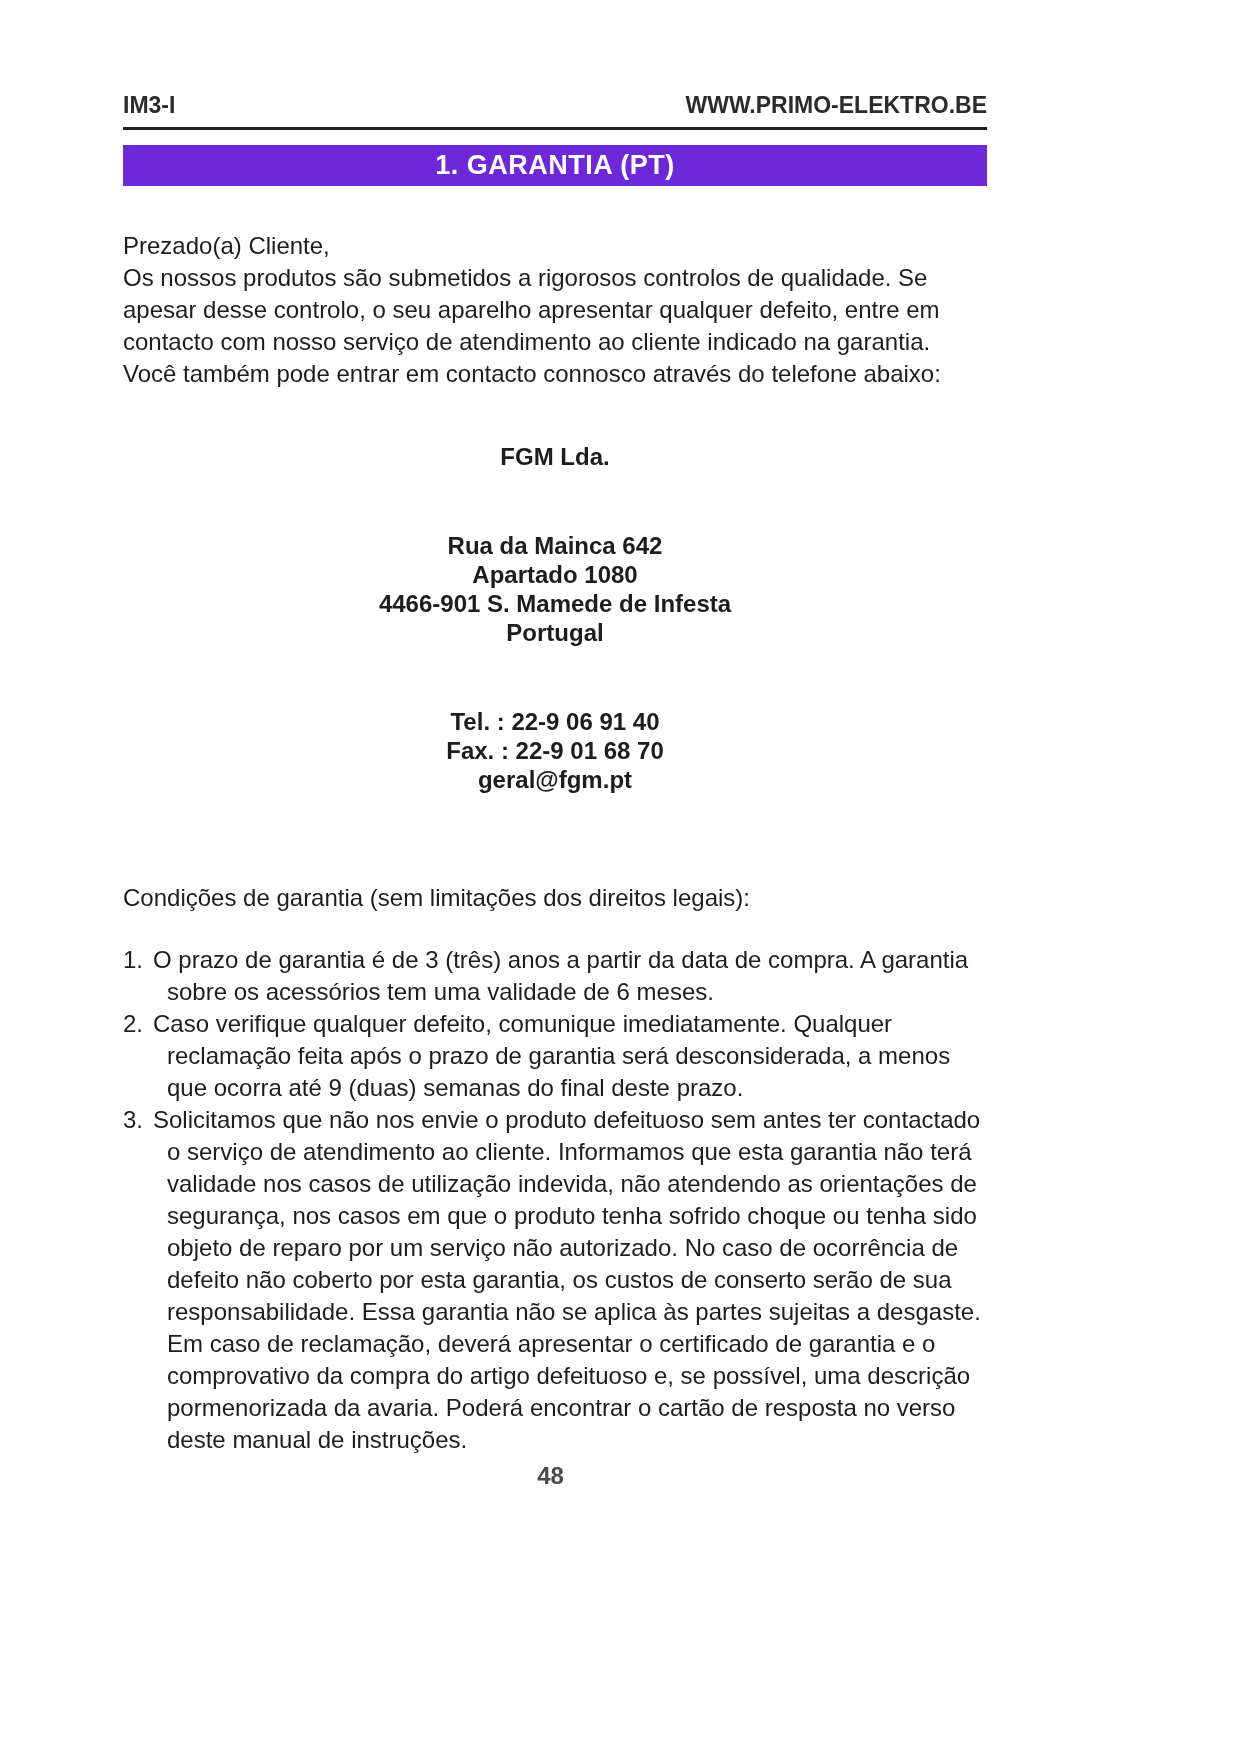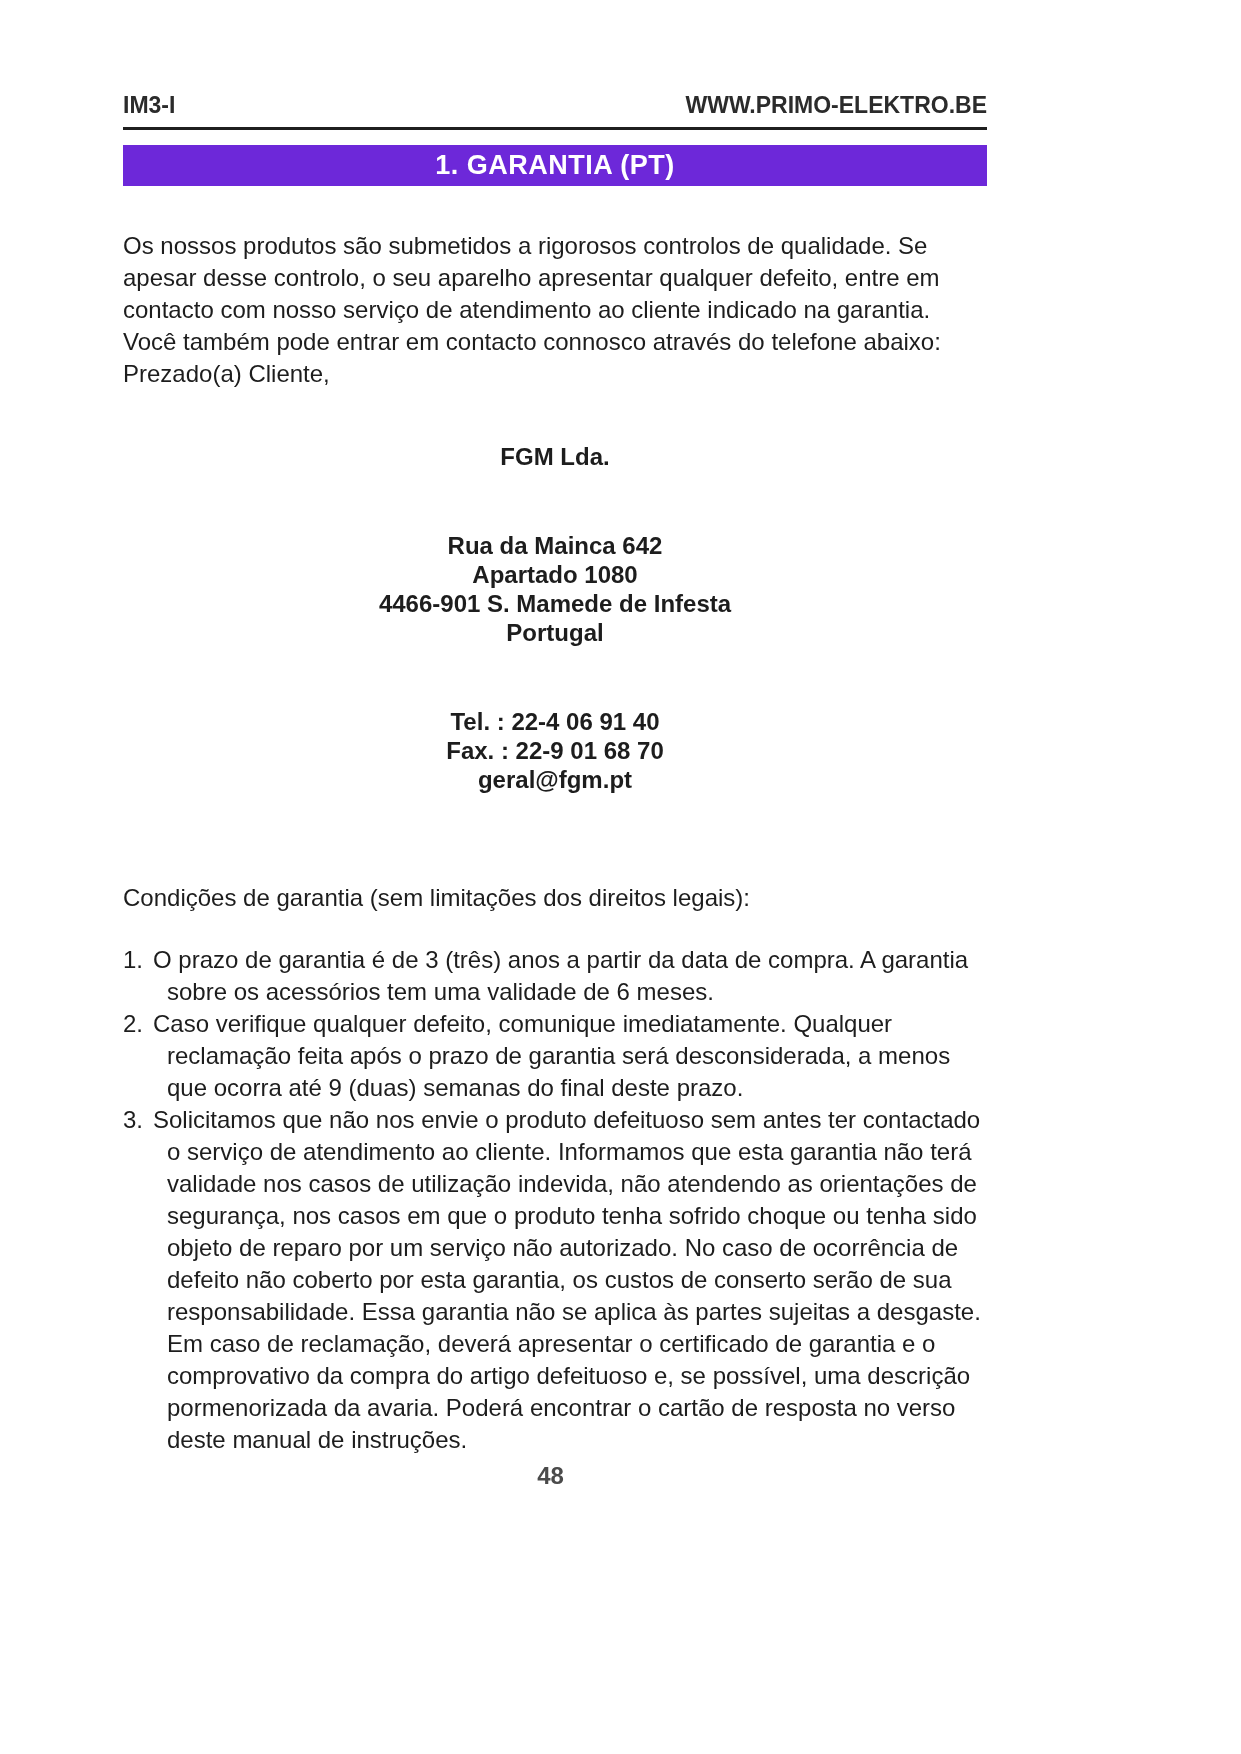--- a/index.html
+++ b/index.html
@@ -108,34 +108,34 @@
     <span>IM3-I</span>
     <span>WWW.PRIMO-ELEKTRO.BE</span>
   </div>
   <hr class="header-rule">
 
   <div class="title-bar">
     <span>1. GARANTIA (PT)</span>
   </div>
 
   <div class="intro">
+    <p>Prezado(a) Cliente,</p>
     <p>Os nossos produtos são submetidos a rigorosos controlos de qualidade. Se apesar desse controlo, o seu aparelho apresentar qualquer defeito, entre em contacto com nosso serviço de atendimento ao cliente indicado na garantia. Você também pode entrar em contacto connosco através do telefone abaixo:</p>
-    <p>Prezado(a) Cliente,</p>
   </div>
 
   <div class="contact-block">
     <div class="contact-company">FGM Lda.</div>
     <div class="contact-address">
       <div>Rua da Mainca 642</div>
       <div>Apartado 1080</div>
       <div>4466-901 S. Mamede de Infesta</div>
       <div>Portugal</div>
     </div>
     <div class="contact-phones">
-      <div>Tel. : 22-4 06 91 40</div>
+      <div>Tel. : 22-9 06 91 40</div>
       <div>Fax. : 22-9 01 68 70</div>
       <div>geral@fgm.pt</div>
     </div>
   </div>
 
   <div class="conditions-heading">Condições de garantia (sem limitações dos direitos legais):</div>
 
   <div class="conditions-list">
     <div class="condition-item">
       <span class="condition-number">1.</span>

